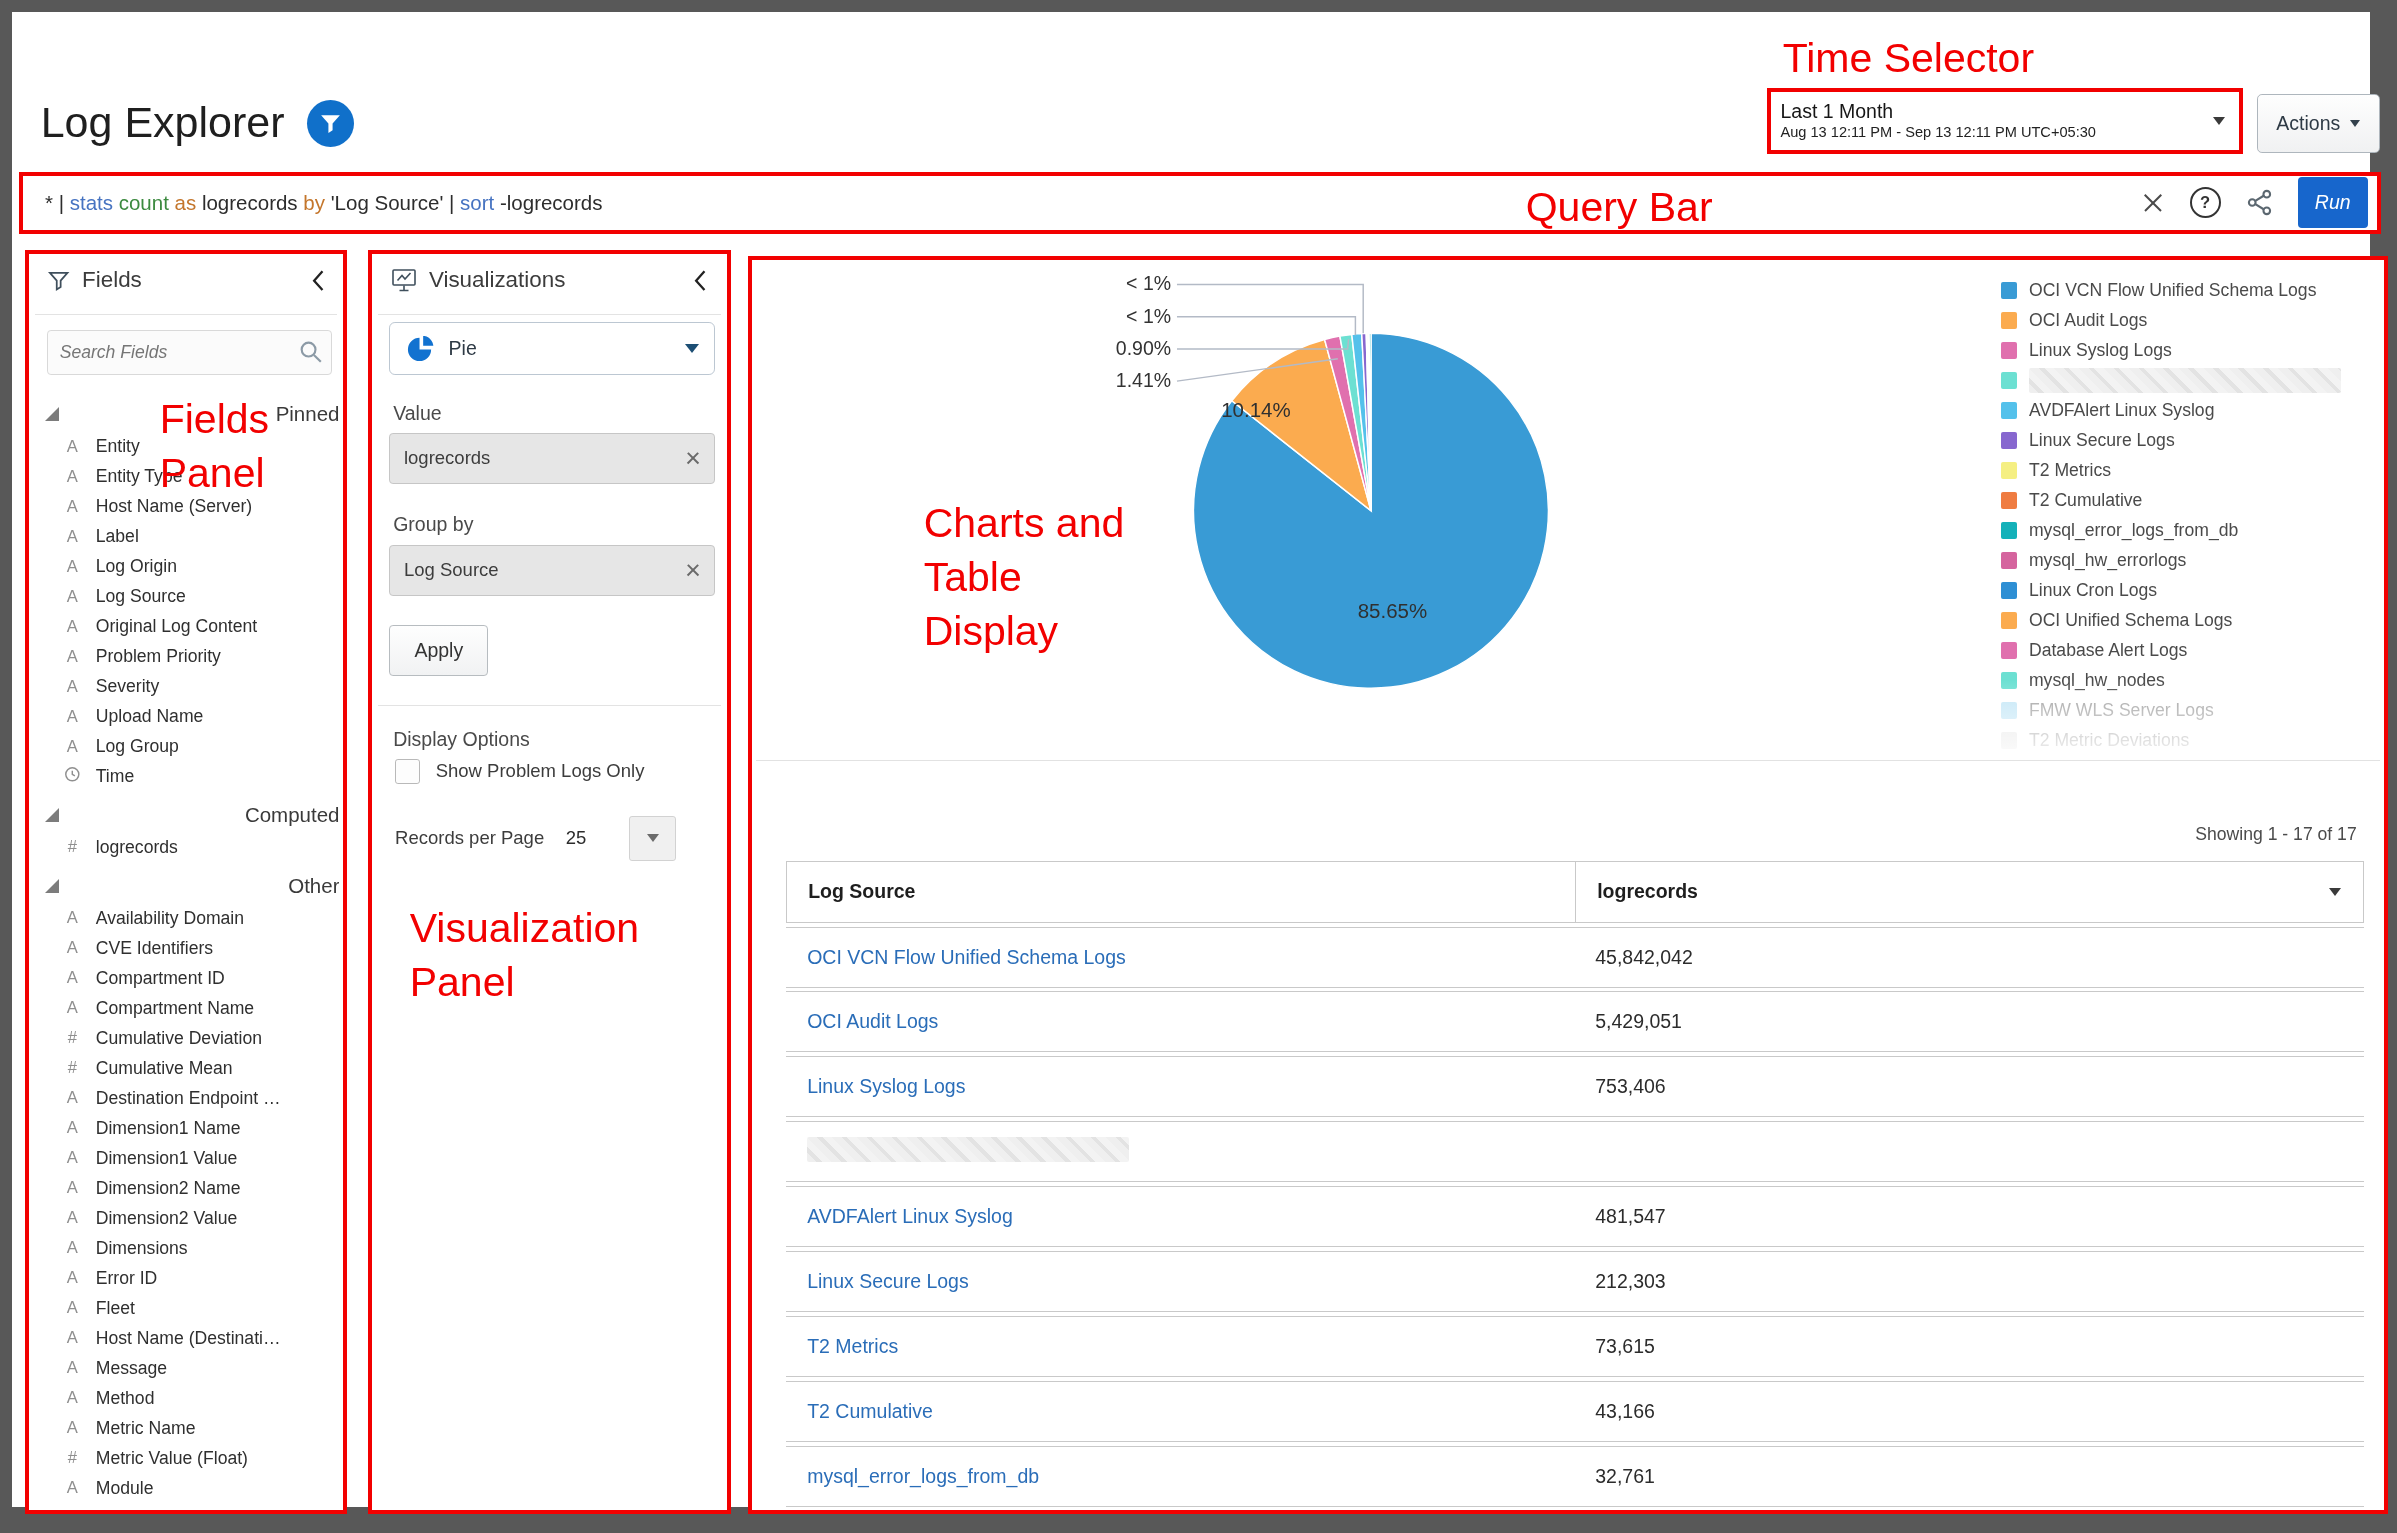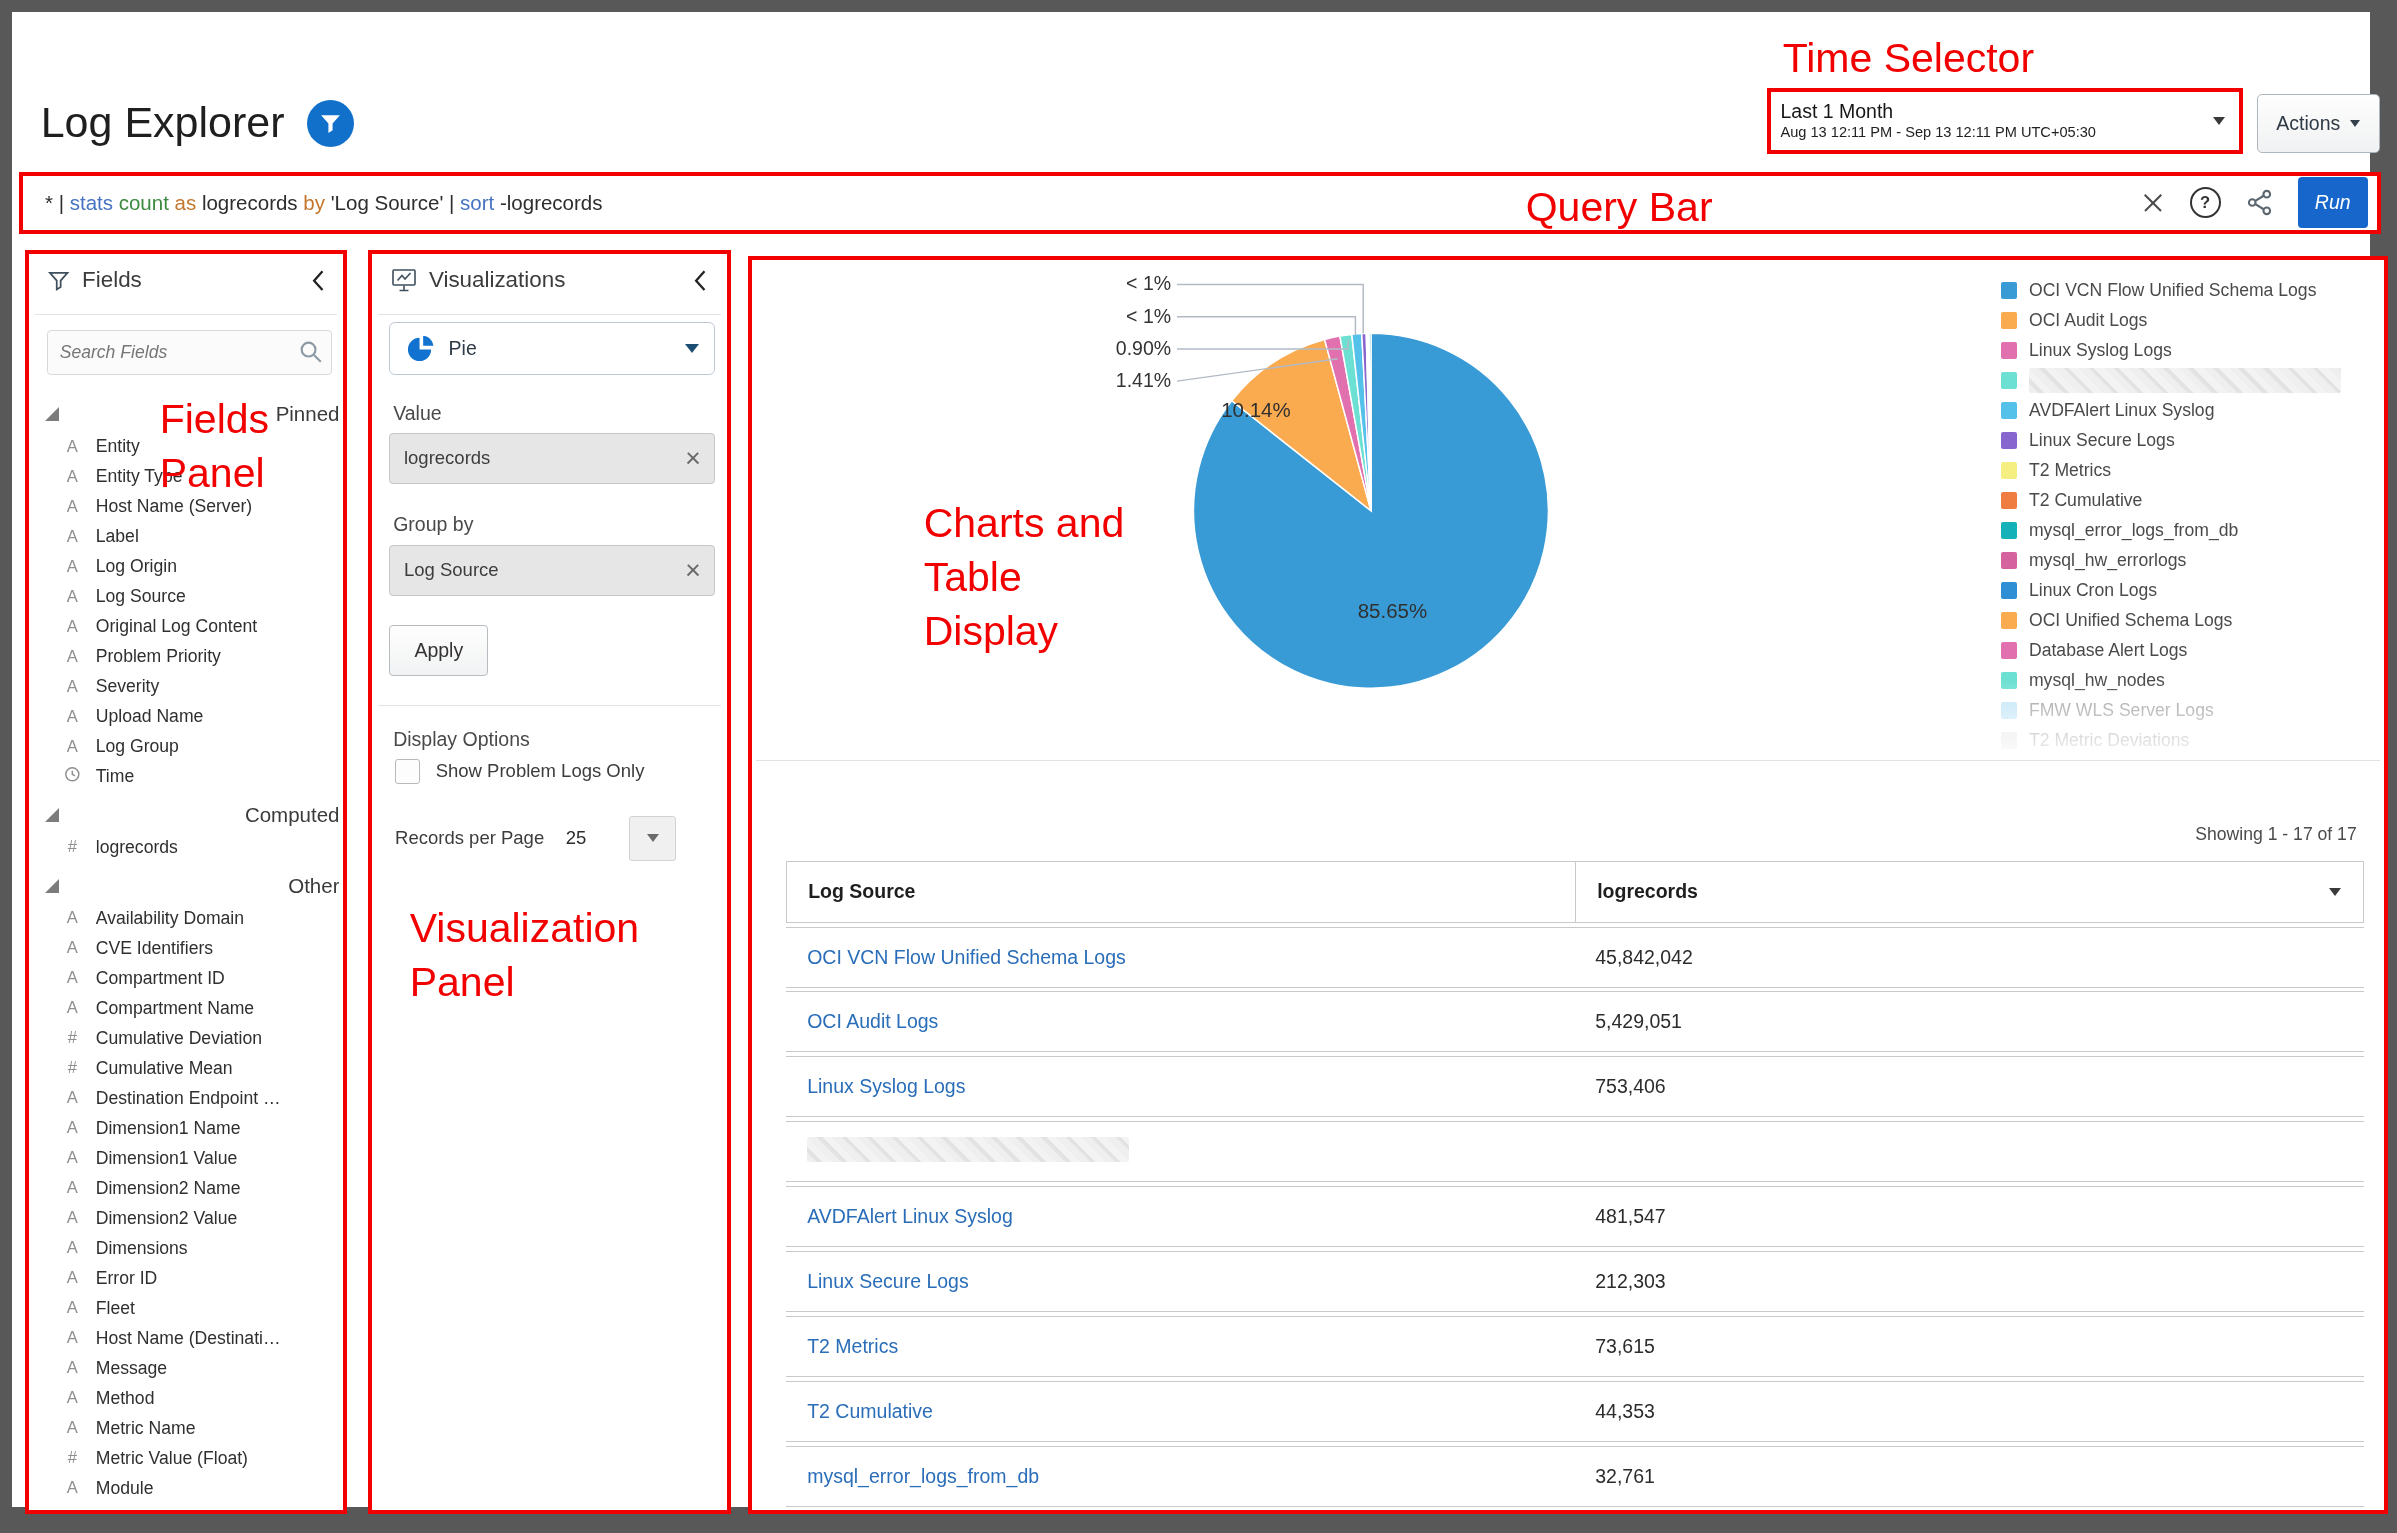--- a/index.html
+++ b/index.html
@@ -507,21 +507,21 @@
           </div>
           <div class="t-row">
             <div class="t-col1"><span class="t-link">T2 Metrics</span></div>
             <div class="t-col2">
               <span class="t-val">73,615</span>
             </div>
           </div>
           <div class="t-row">
             <div class="t-col1"><span class="t-link">T2 Cumulative</span></div>
             <div class="t-col2">
-              <span class="t-val">44,353</span>
+              <span class="t-val">43,166</span>
             </div>
           </div>
           <div class="t-row">
             <div class="t-col1"><span class="t-link">mysql_error_logs_from_db</span></div>
             <div class="t-col2">
               <span class="t-val">32,761</span>
             </div>
           </div>
         </div>
     </div>

